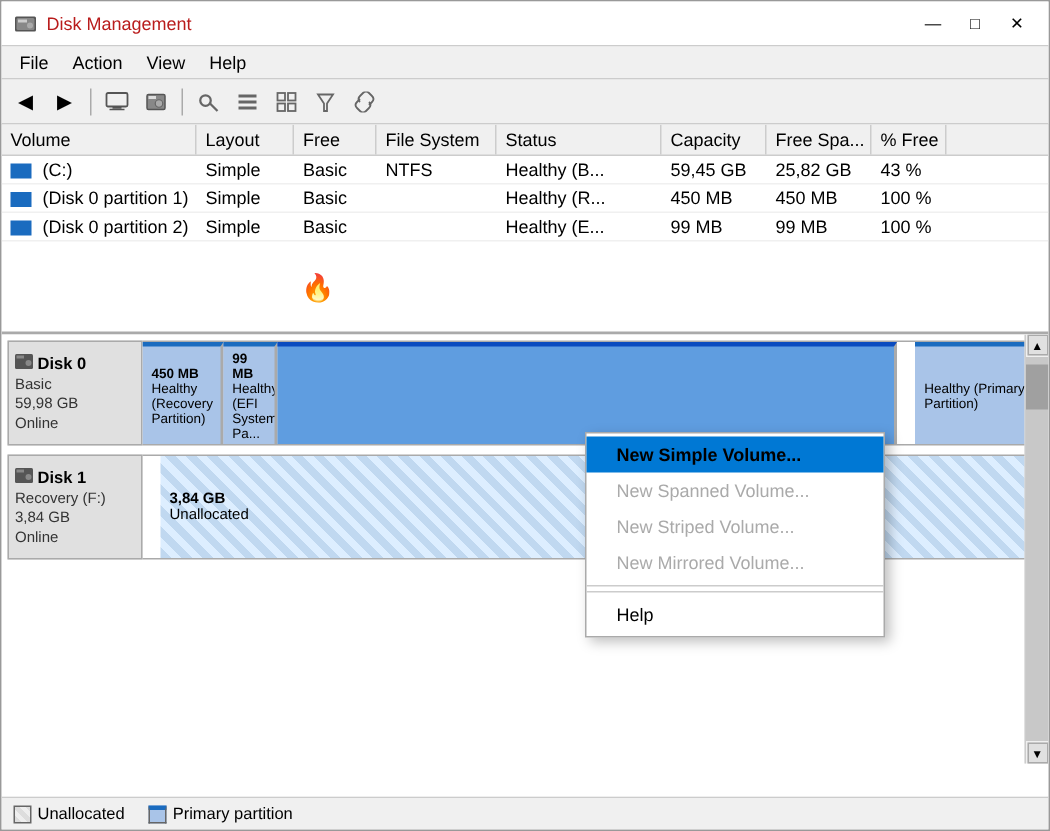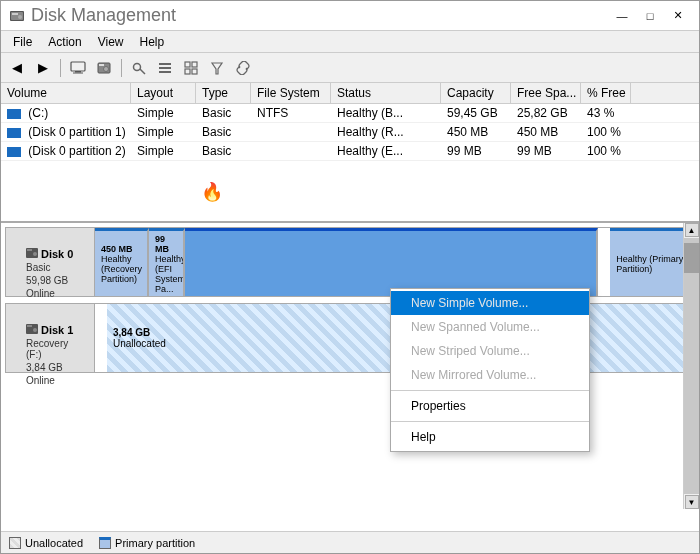--- a/index.html
+++ b/index.html
@@ -34,22 +34,22 @@
     .title-bar-left {
       display: flex;
       align-items: center;
       gap: 6px;
     }
     .title-icon {
       width: 16px;
       height: 16px;
     }
     .title-text {
-      font-size: 18px;
-      color: #737373;
+      font-size: 12px;
+      color: #b91c1c;
     }
     .window-controls {
       display: flex;
       gap: 2px;
     }
     .win-btn {
       width: 26px;
       height: 20px;
       background: transparent;
       border: 1px solid transparent;
@@ -182,27 +182,27 @@
     .disk-row {
       display: flex;
       align-items: stretch;
       margin-bottom: 6px;
       height: 70px;
     }
 
     .disk-label {
       width: 90px;
       min-width: 90px;
-      padding: 20px;
+      padding: 4px;
       background: #e0e0e0;
       border: 1px solid #aaa;
       font-size: 11px;
       display: flex;
       flex-direction: column;
-      justify-content: flex-start;
+      justify-content: center;
     }
     .disk-label .disk-name { font-weight: bold; }
     .disk-label .disk-info { font-size: 10px; color: #333; margin-top: 2px; }
 
     .disk-partitions {
       display: flex;
       flex: 1;
       border: 1px solid #aaa;
       border-left: none;
       overflow: hidden;
@@ -292,21 +292,22 @@
       left: 390px;
       top: 288px;
     }
     .ctx-item {
       padding: 5px 20px;
       cursor: pointer;
       font-size: 12px;
     }
     .ctx-item.highlighted {
       background: #0078d4;
-      color: #e5e5e5;
+      color: #000000;
+      font-weight: bold;
     }
     .ctx-item.disabled {
       color: #aaa;
       cursor: default;
     }
     .ctx-sep {
       height: 1px;
       background: #ccc;
       margin: 3px 0;
     }
@@ -393,21 +394,21 @@
       </svg>
     </button>
   </div>
 
   <div class="main-content">
 
     <div class="volume-list">
       <div class="list-header">
         <div class="list-header-cell col-volume">Volume</div>
         <div class="list-header-cell col-layout">Layout</div>
-        <div class="list-header-cell col-type">Type</div>
+        <div class="list-header-cell col-type">Free</div>
         <div class="list-header-cell col-fs">File System</div>
         <div class="list-header-cell col-status">Status</div>
         <div class="list-header-cell col-cap">Capacity</div>
         <div class="list-header-cell col-free">Free Spa...</div>
         <div class="list-header-cell col-pct">% Free</div>
       </div>
 
       <div class="list-row">
         <div class="list-cell col-volume">
           <span class="vol-icon"></span>
@@ -532,18 +533,17 @@
     </div>
 
   </div>
 
   <div class="context-menu">
     <div class="ctx-item highlighted">New Simple Volume...</div>
     <div class="ctx-item disabled">New Spanned Volume...</div>
     <div class="ctx-item disabled">New Striped Volume...</div>
     <div class="ctx-item disabled">New Mirrored Volume...</div>
     <div class="ctx-sep"></div>
-    <div class="ctx-item">Properties</div>
     <div class="ctx-sep"></div>
     <div class="ctx-item">Help</div>
   </div>
 
 </div>
 
 </body></html>

